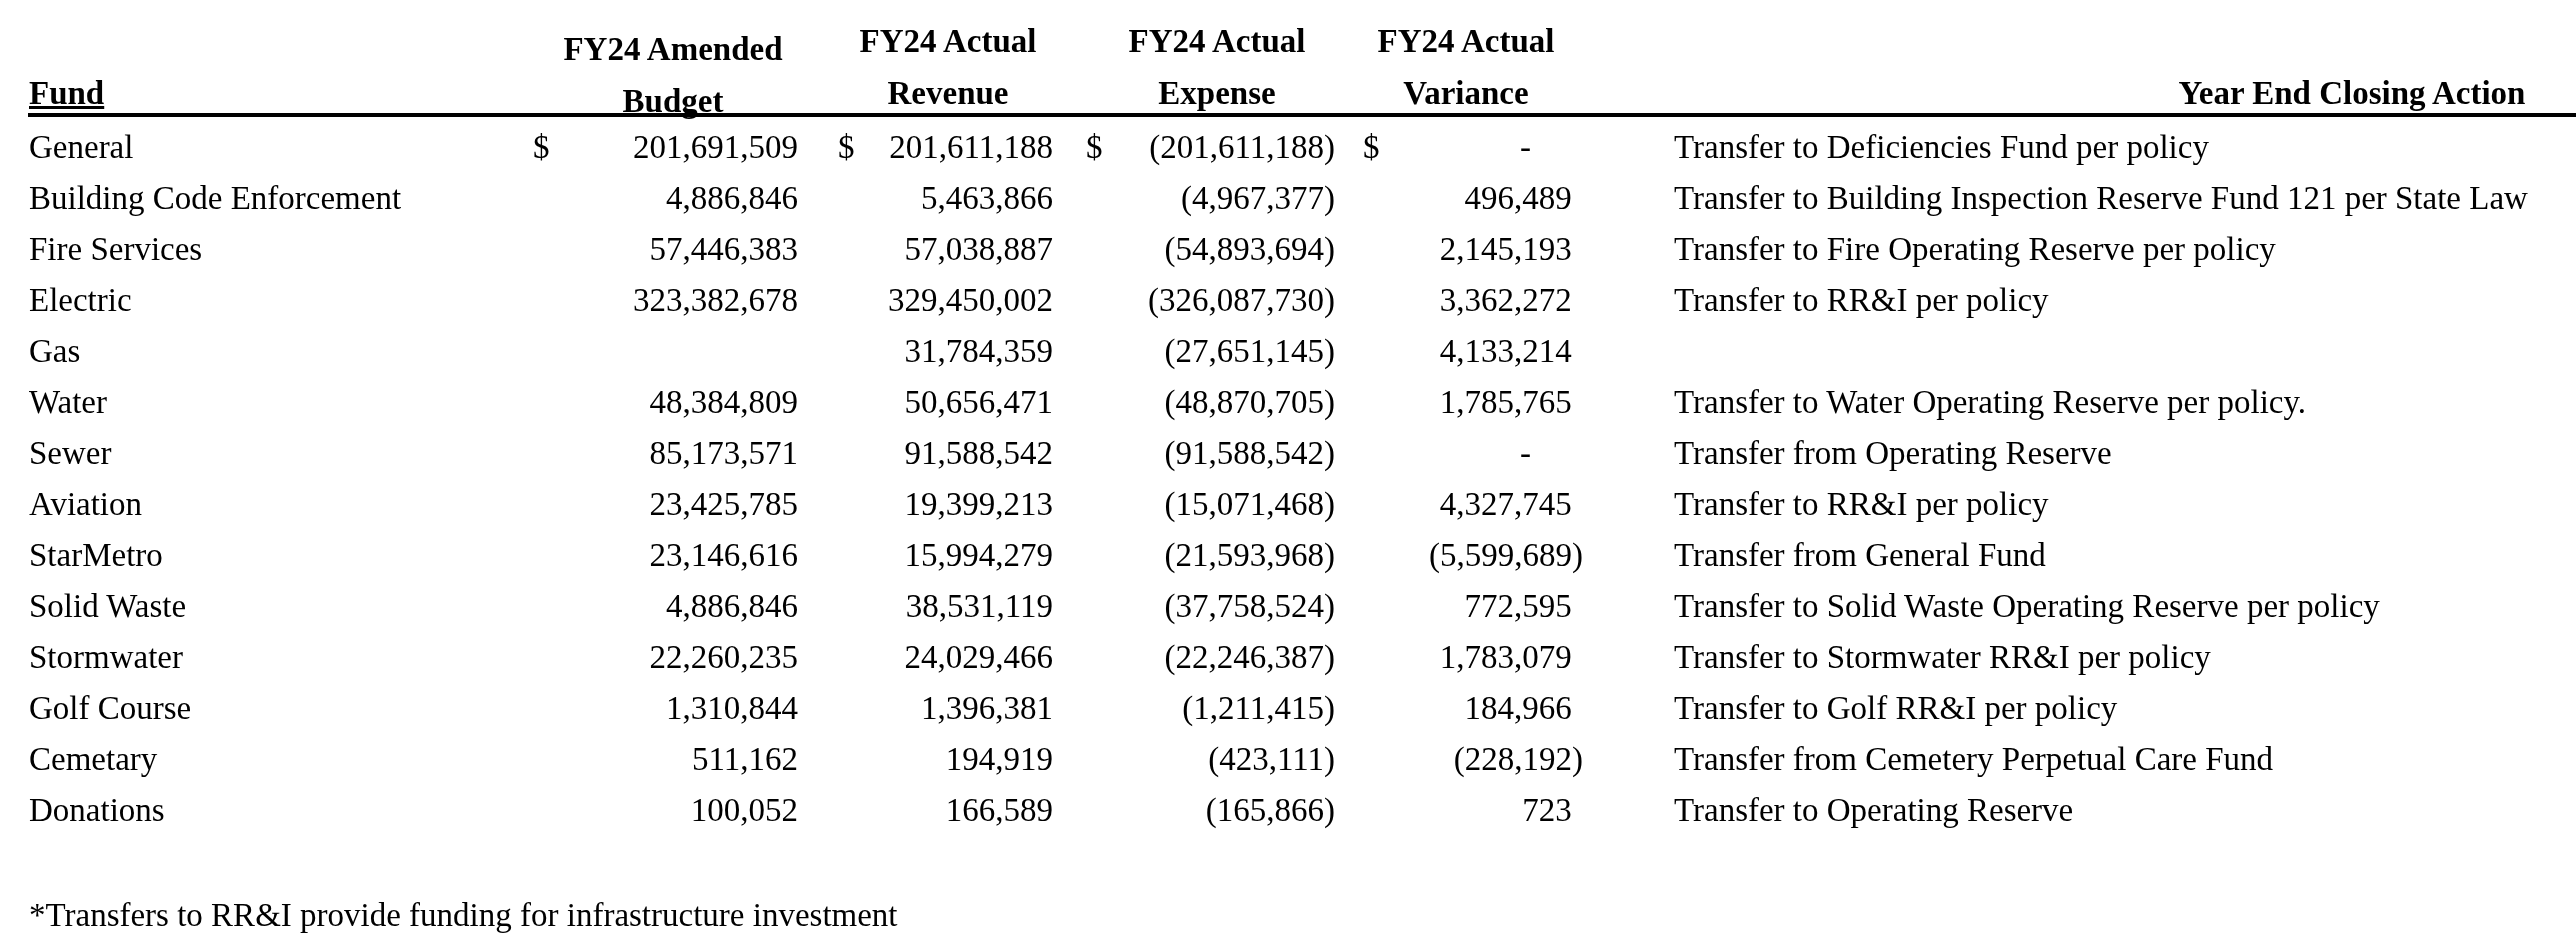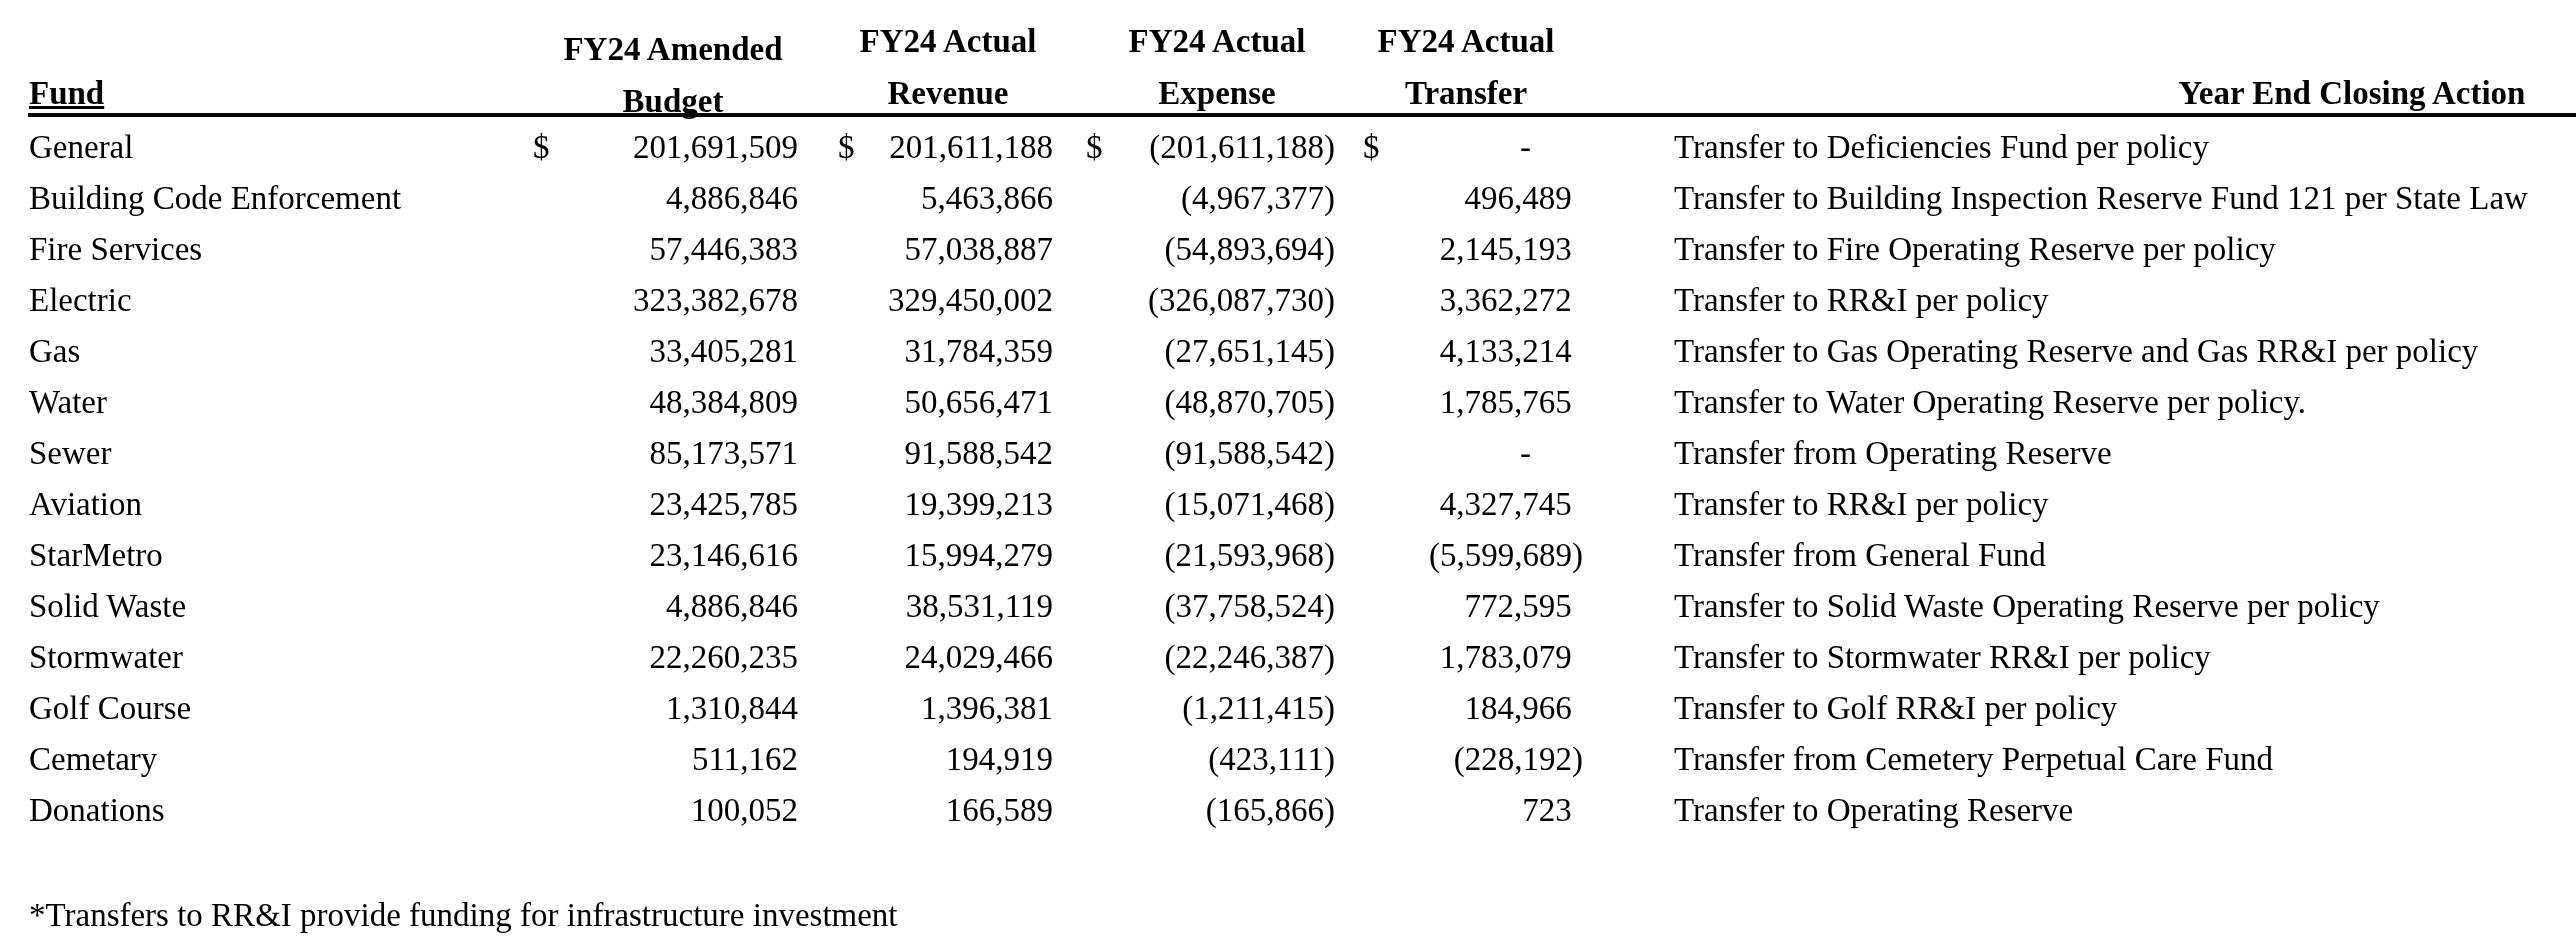--- a/index.html
+++ b/index.html
@@ -63,21 +63,21 @@
   <span class="hdr l1 centered hdr-c1">FY24 Amended</span>
   <span class="hdr l2 centered hdr-c1">Budget</span>
 
   <span class="hdr l1 centered hdr-c2">FY24 Actual</span>
   <span class="hdr l2 centered hdr-c2">Revenue</span>
 
   <span class="hdr l1 centered hdr-c3">FY24 Actual</span>
   <span class="hdr l2 centered hdr-c3">Expense</span>
 
   <span class="hdr l1 centered hdr-c4">FY24 Actual</span>
-  <span class="hdr l2 centered hdr-c4">Transfer</span>
+  <span class="hdr l2 centered hdr-c4">Variance</span>
 
   <span class="hdr l2 centered hdr-action">Year End Closing Action</span>
 
   <div class="rule"></div>
 
   <div class="rows">
 
     <div class="row">
       <span class="cell c-fund">General</span>
       <span class="cell c-money c-budget">
@@ -161,37 +161,32 @@
       <span class="cell c-money c-variance">
           <span class="cur"></span>
           <span class="val np">3,362,272</span>
         </span>
       <span class="cell c-action">Transfer to RR&amp;I per policy</span>
       <span class="cell c-flag"></span>
     </div>
 
     <div class="row">
       <span class="cell c-fund">Gas</span>
-      <span class="cell c-money c-budget">
-          <span class="cur"></span>
-          <span class="val">33,405,281</span>
-        </span>
       <span class="cell c-money c-revenue">
           <span class="cur"></span>
           <span class="val">31,784,359</span>
         </span>
       <span class="cell c-money c-expense">
           <span class="cur"></span>
           <span class="val">(27,651,145)</span>
         </span>
       <span class="cell c-money c-variance">
           <span class="cur"></span>
           <span class="val np">4,133,214</span>
         </span>
-      <span class="cell c-action">Transfer to Gas Operating Reserve and Gas RR&amp;I per policy</span>
 
     </div>
 
     <div class="row">
       <span class="cell c-fund">Water</span>
       <span class="cell c-money c-budget">
           <span class="cur"></span>
           <span class="val">48,384,809</span>
         </span>
       <span class="cell c-money c-revenue">

